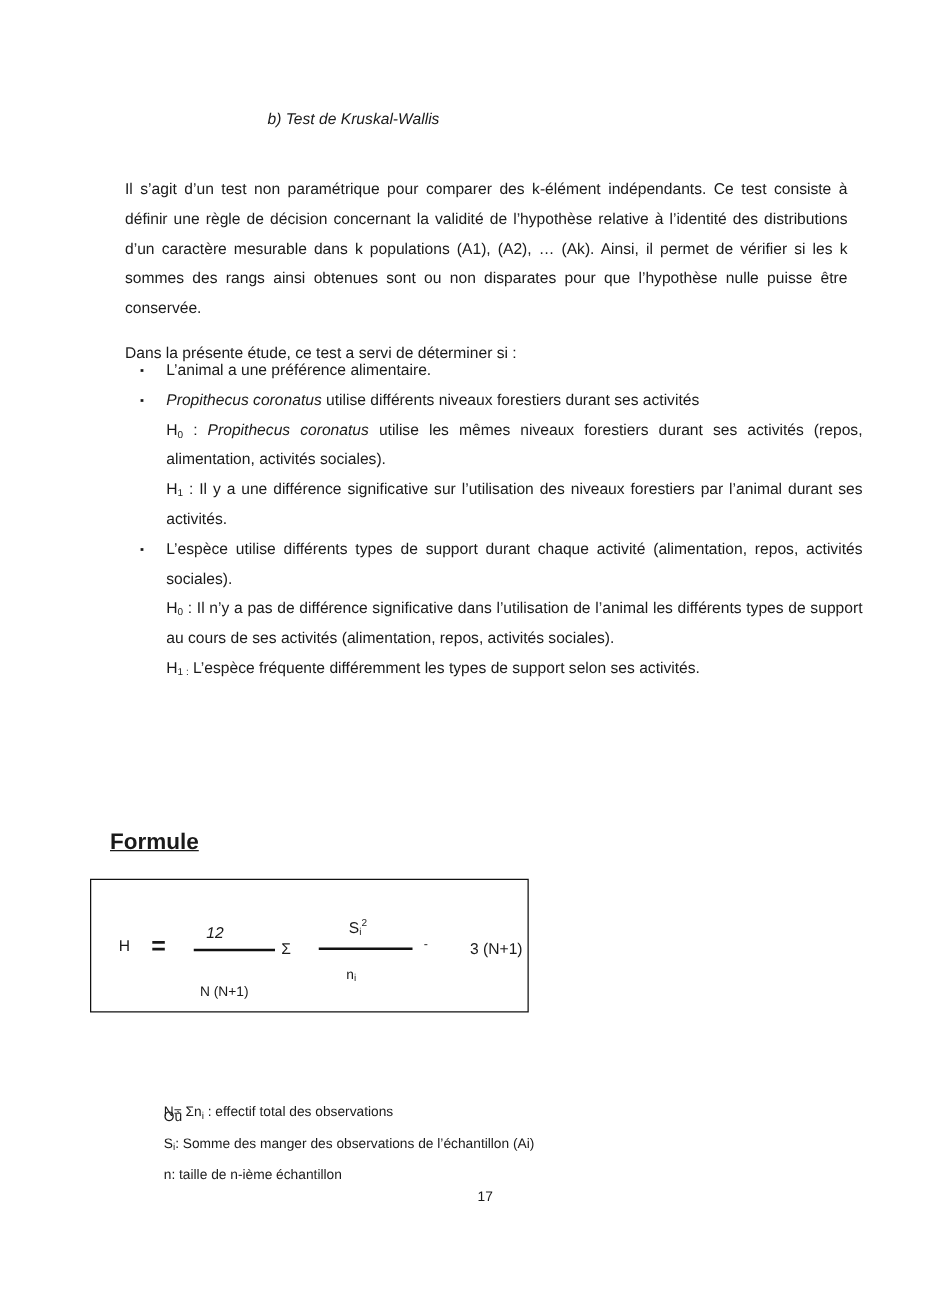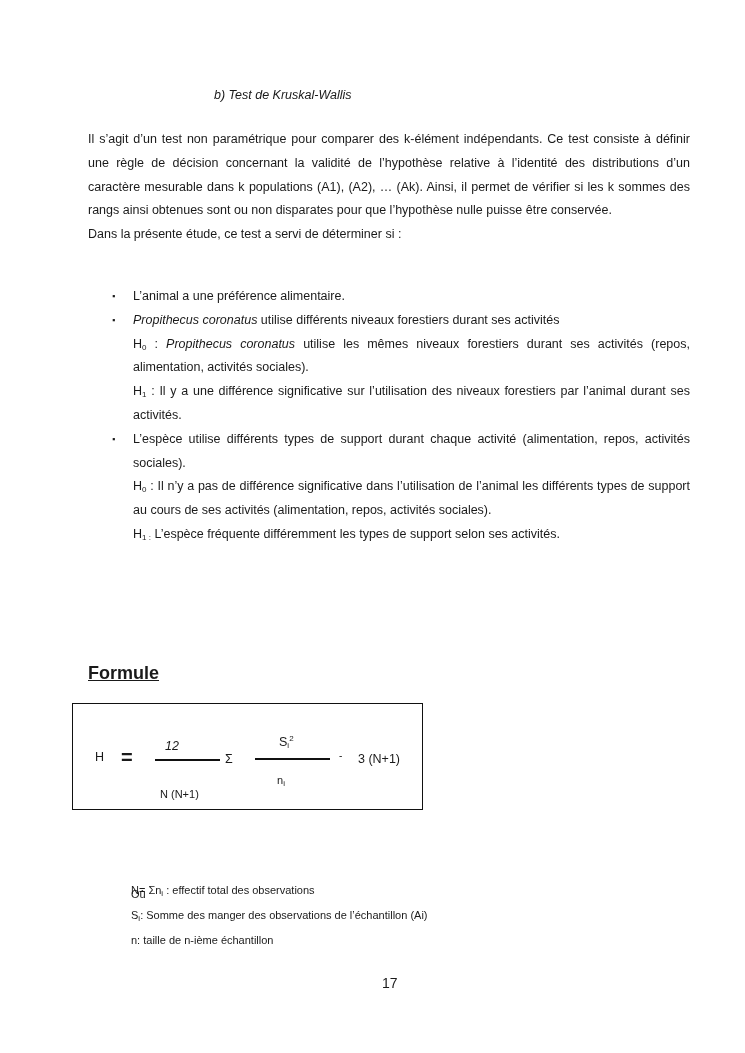--- a/index.html
+++ b/index.html
@@ -1,34 +1,34 @@
 <!DOCTYPE html>
 <html><head>
 <meta charset="utf-8">
 <style>
   html, body { margin:0; padding:0; background:#ffffff; }
   body { width:745px; height:1053px; position:relative; overflow:hidden;
          font-family:"Liberation Sans", sans-serif; color:#1a1a1a; }
   .abs { position:absolute; }
   .subtitle { left:214px; top:88px; font-size:12.5px; font-style:italic; }
   .para { left:88px; width:602px; font-size:12.5px; line-height:23.8px; text-align:justify; }
-  .para p { margin:0; }
+  .para p { margin:12px; }
   .just-last { text-align-last:left; }
   .bullets { left:88px; width:602px; font-size:12.5px; line-height:23.8px; }
   .bitem { position:relative; padding-left:45px; text-align:justify; }
   .bitem .bul { position:absolute; left:24px; top:0; font-size:9px; }
   .line { text-align:justify; }
   sub { font-size:8px; vertical-align:-2px; line-height:0; }
   sup { font-size:8px; line-height:0; }
   .heading { left:88px; top:663px; font-size:18px; font-weight:bold; text-decoration:underline; }
   .box { left:72px; top:703px; width:349px; height:105px; border:1.3px solid #111; }
   .fx { position:absolute; font-size:12.5px; }
   .hline { position:absolute; height:2px; background:#111; }
   .notes { left:131px; font-size:11px; }
-  .pageno { left:382px; top:975px; font-size:14px; }
+  .pageno { left:382px; top:952px; font-size:11px; }
 </style>
 </head>
 <body>
 
 <div class="abs subtitle">b)   Test de Kruskal-Wallis</div>
 
 <div class="abs para" style="top:128px;">
   <p class="just-last">Il s’agit d’un test non paramétrique pour comparer des  k-élément indépendants. Ce test consiste à définir une règle de décision concernant la validité de l’hypothèse relative à l’identité des distributions d’un caractère mesurable dans k populations (A1), (A2), … (Ak). Ainsi, il permet de vérifier si les k sommes des rangs ainsi obtenues sont ou non disparates pour que l’hypothèse nulle puisse être conservée.</p>
   <p>Dans la présente étude, ce test a servi de déterminer si :</p>
 </div>
@@ -61,21 +61,21 @@
   <span class="fx" style="left:22px; top:46px;">H</span>
   <span class="fx" style="left:48px; top:42px; font-size:20px; font-weight:bold;">=</span>
   <span class="fx" style="left:92px; top:35px;font-style:italic;">12</span>
   <div class="hline" style="left:82px; top:55px; width:65px;"></div>
   <span class="fx" style="left:87px; top:84px; font-size:11px;">N (N+1)</span>
   <span class="fx" style="left:152px; top:48px;">Σ</span>
   <span class="fx" style="left:206px; top:31px;"><span>S</span><sub>i</sub><sup>2</sup></span>
   <div class="hline" style="left:182px; top:54px; width:75px;"></div>
   <span class="fx" style="left:204px; top:70px; font-size:11px;"><span>n</span><sub>i</sub></span>
   <span class="fx" style="left:266px; top:46px; font-size:10px;">-</span>
-  <span class="fx" style="left:285px; top:48px;">3 (N+1)</span>
+  <span class="fx" style="left:303px; top:48px;">3 (N+1)</span>
 </div>
 
 <div class="abs notes" style="top:858px;margin-top:30px;">Où</div>
 <div class="abs notes" style="top:884px;"><span>N= Σn</span><sub>i</sub><span> : effectif total des observations</span></div>
 <div class="abs notes" style="top:909px;"><span>S</span><sub>i</sub><span>: Somme des manger des observations de l’échantillon (Ai)</span></div>
 <div class="abs notes" style="top:934px;">n: taille de n-ième échantillon</div>
 
 <div class="abs pageno">17</div>
 
 </body></html>

